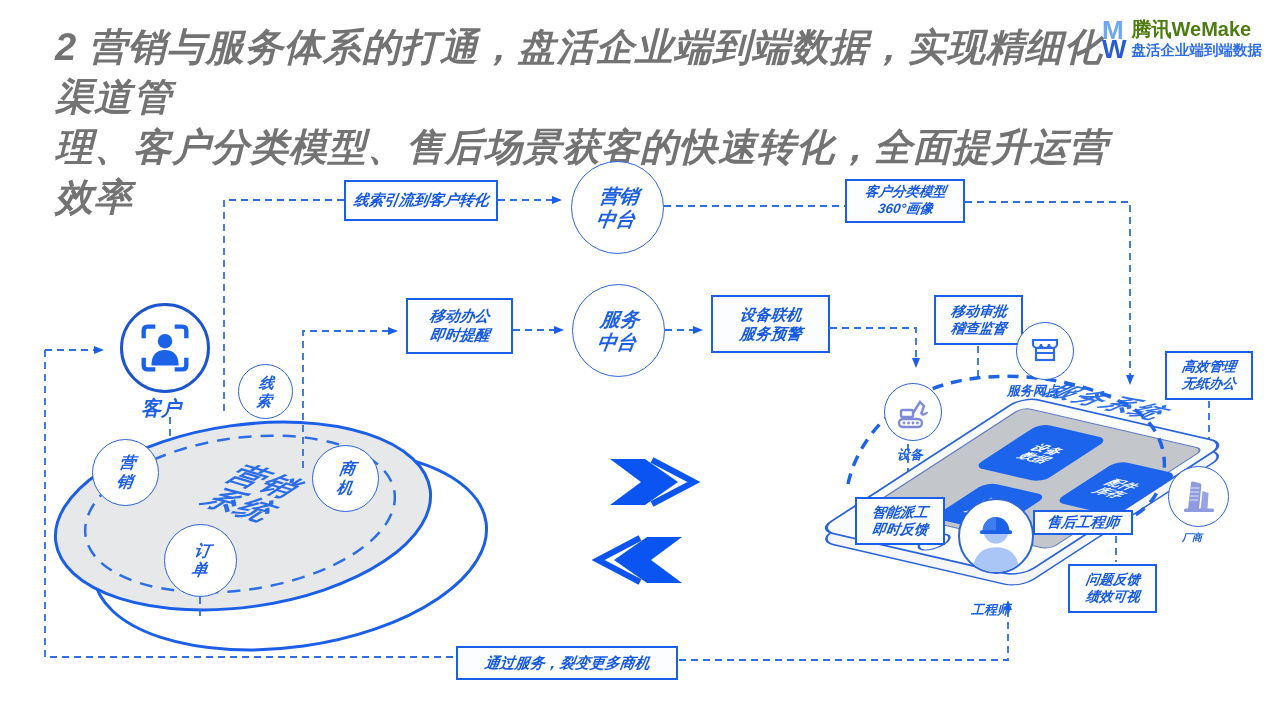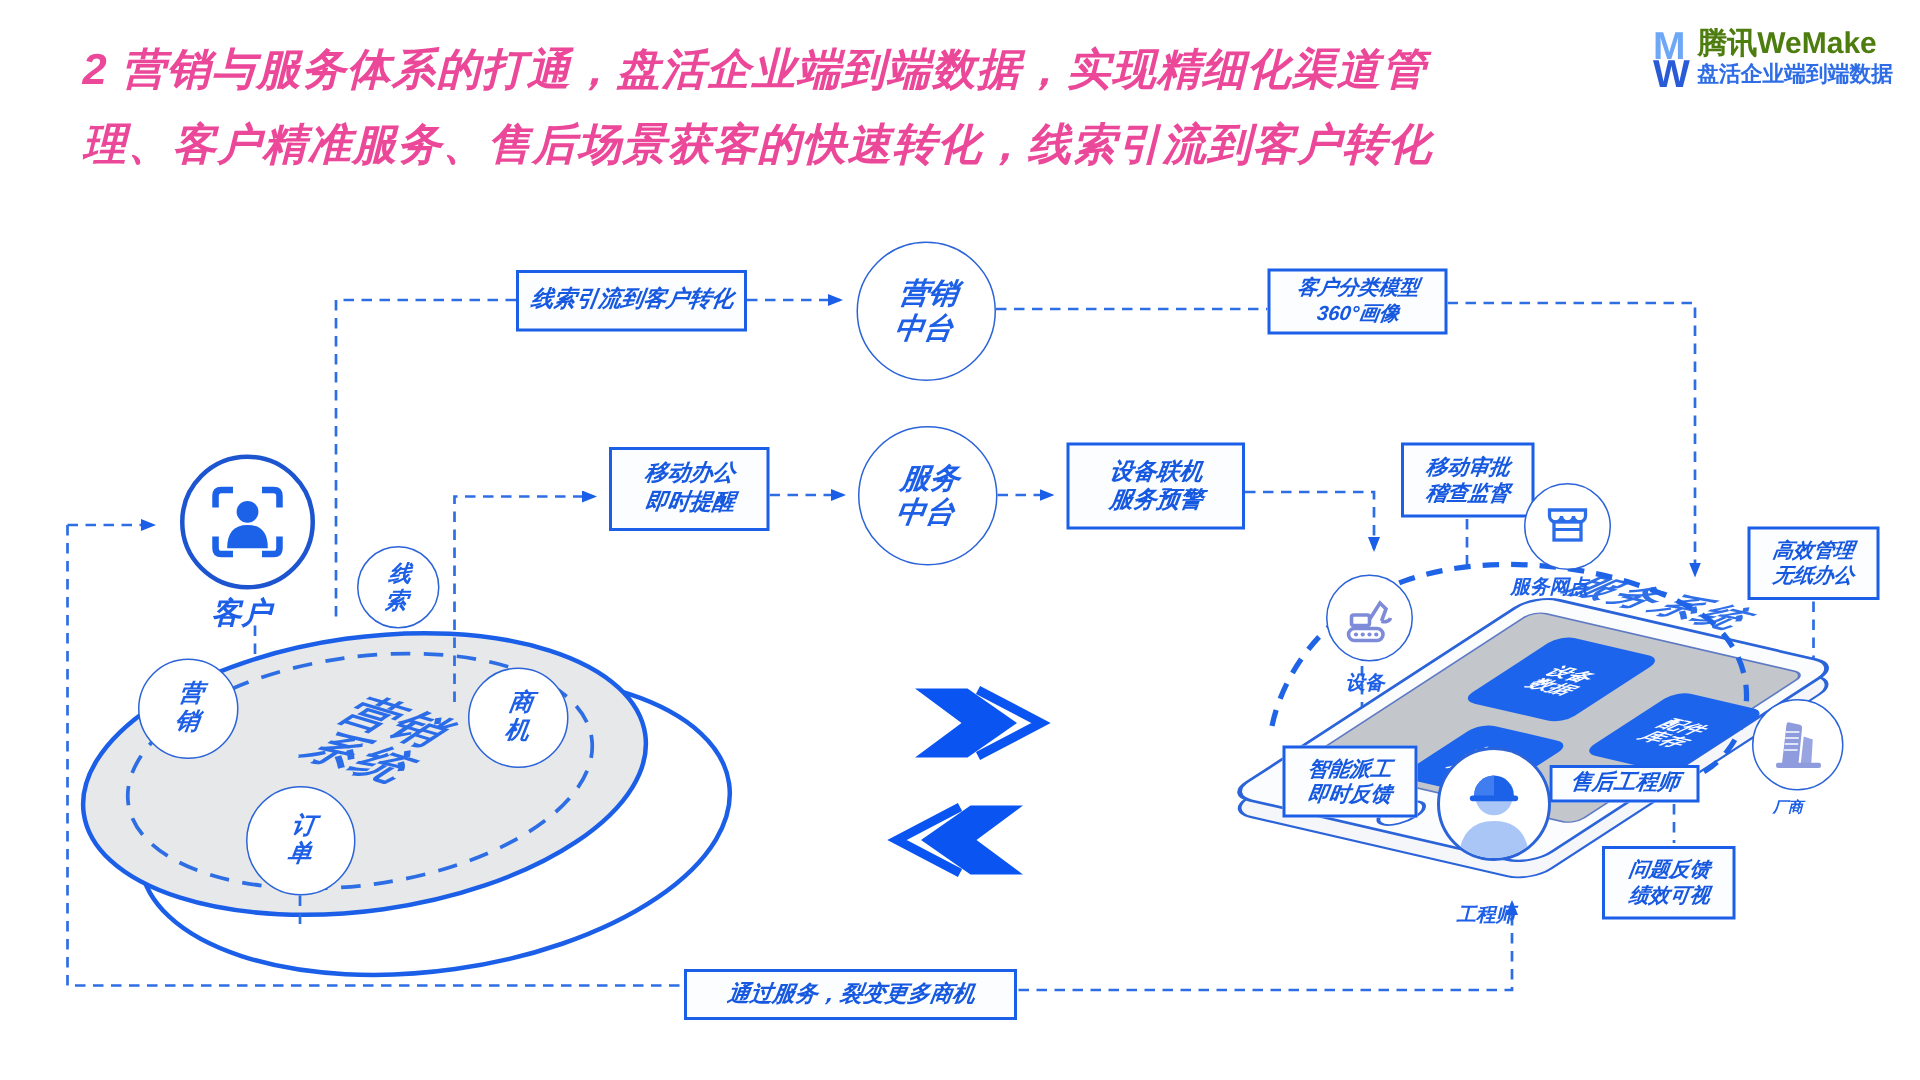--- a/index.html
+++ b/index.html
@@ -1,21 +1,21 @@
 <!DOCTYPE html>
 <html><head>
 <meta charset="utf-8">
 <style>
   html,body{margin:0;padding:0;background:#ffffff;}
   #stage{position:relative;width:1280px;height:720px;overflow:hidden;background:#fff;
          font-family:"Liberation Sans",sans-serif;}
   .abs{position:absolute;}
   .sk{transform:skewX(-8deg);display:block;}
-  #title{left:55px;top:22px;width:1060px;font-size:29px;line-height:50px;font-weight:900;
-         color:#ec4899;font-style:italic;letter-spacing:1px;}
+  #title{left:55px;top:22px;width:1060px;font-size:38px;line-height:50px;font-weight:900;
+         color:#737373;font-style:italic;letter-spacing:1px;}
   .fbox{position:absolute;background:#fcfdff;border:2.5px solid #1b5fe8;box-sizing:border-box;
         display:flex;flex-direction:column;align-items:center;justify-content:center;
         text-align:center;color:#1659e0;font-weight:bold;font-style:italic;line-height:1.25;}
   .cnode{position:absolute;background:#ffffff;border:1.6px solid #2b63d9;border-radius:50%;
          box-sizing:border-box;display:flex;flex-direction:column;align-items:center;
          justify-content:center;text-align:center;color:#1d5fe6;font-weight:bold;
          font-style:italic;line-height:1.18;}
   .lbl{position:absolute;color:#1d5fe6;font-weight:bold;font-style:italic;text-align:left;}
   svg text{font-family:"Liberation Sans",sans-serif;font-weight:bold;font-style:italic;}
   #logo{right:18px;top:18px;display:flex;align-items:flex-start;}
@@ -104,21 +104,21 @@
         <text y="-2" font-size="13.5">远程</text>
         <text y="13" font-size="13.5">服务</text>
       </g>
     </g>
 
     <path d="M848,484 C856,446 886,404 940,386 C1000,366 1088,378 1138,412 C1168,436 1172,474 1152,500 C1140,516 1122,523 1108,521" fill="none" stroke="#1f64e6" stroke-width="3.5" stroke-dasharray="11 8" marker-end="url(#arwB)"></path>
   </svg>
 
   <div class="abs" id="title">
     <div>2 营销与服务体系的打通，盘活企业端到端数据，实现精细化渠道管</div>
-    <div>理、客户精准服务、售后场景获客的快速转化，线索引流到客户转化</div>
+    <div>理、客户分类模型、售后场景获客的快速转化，全面提升运营效率</div>
   </div>
 
   <div class="abs" id="logo">
     <div id="logo-mono">
       <span class="m">M</span>
       <span class="w">W</span>
     </div>
     <div>
       <div id="logo-brand">腾讯WeMake</div>
       <div id="logo-sub">盘活企业端到端数据</div>

